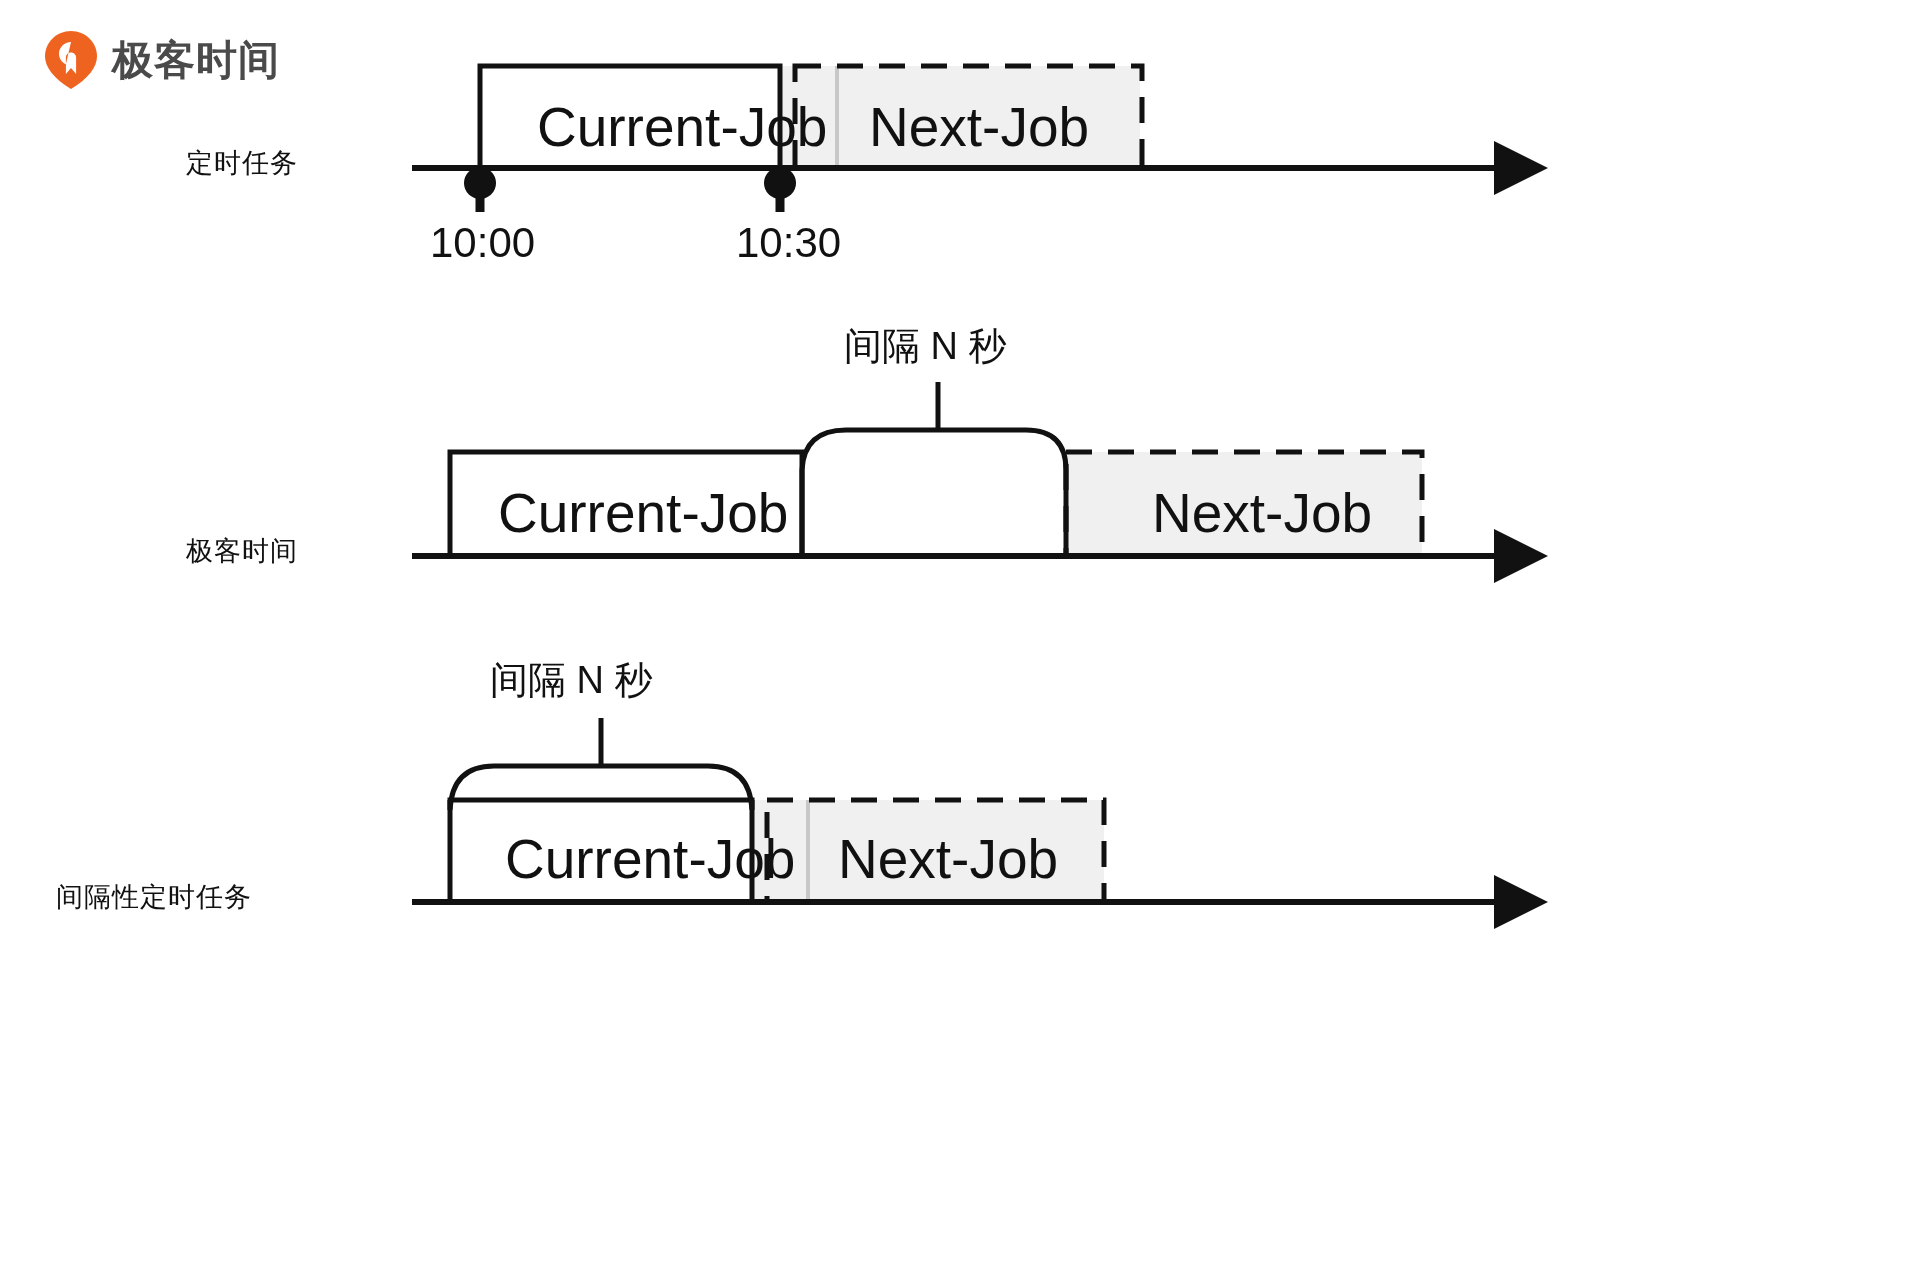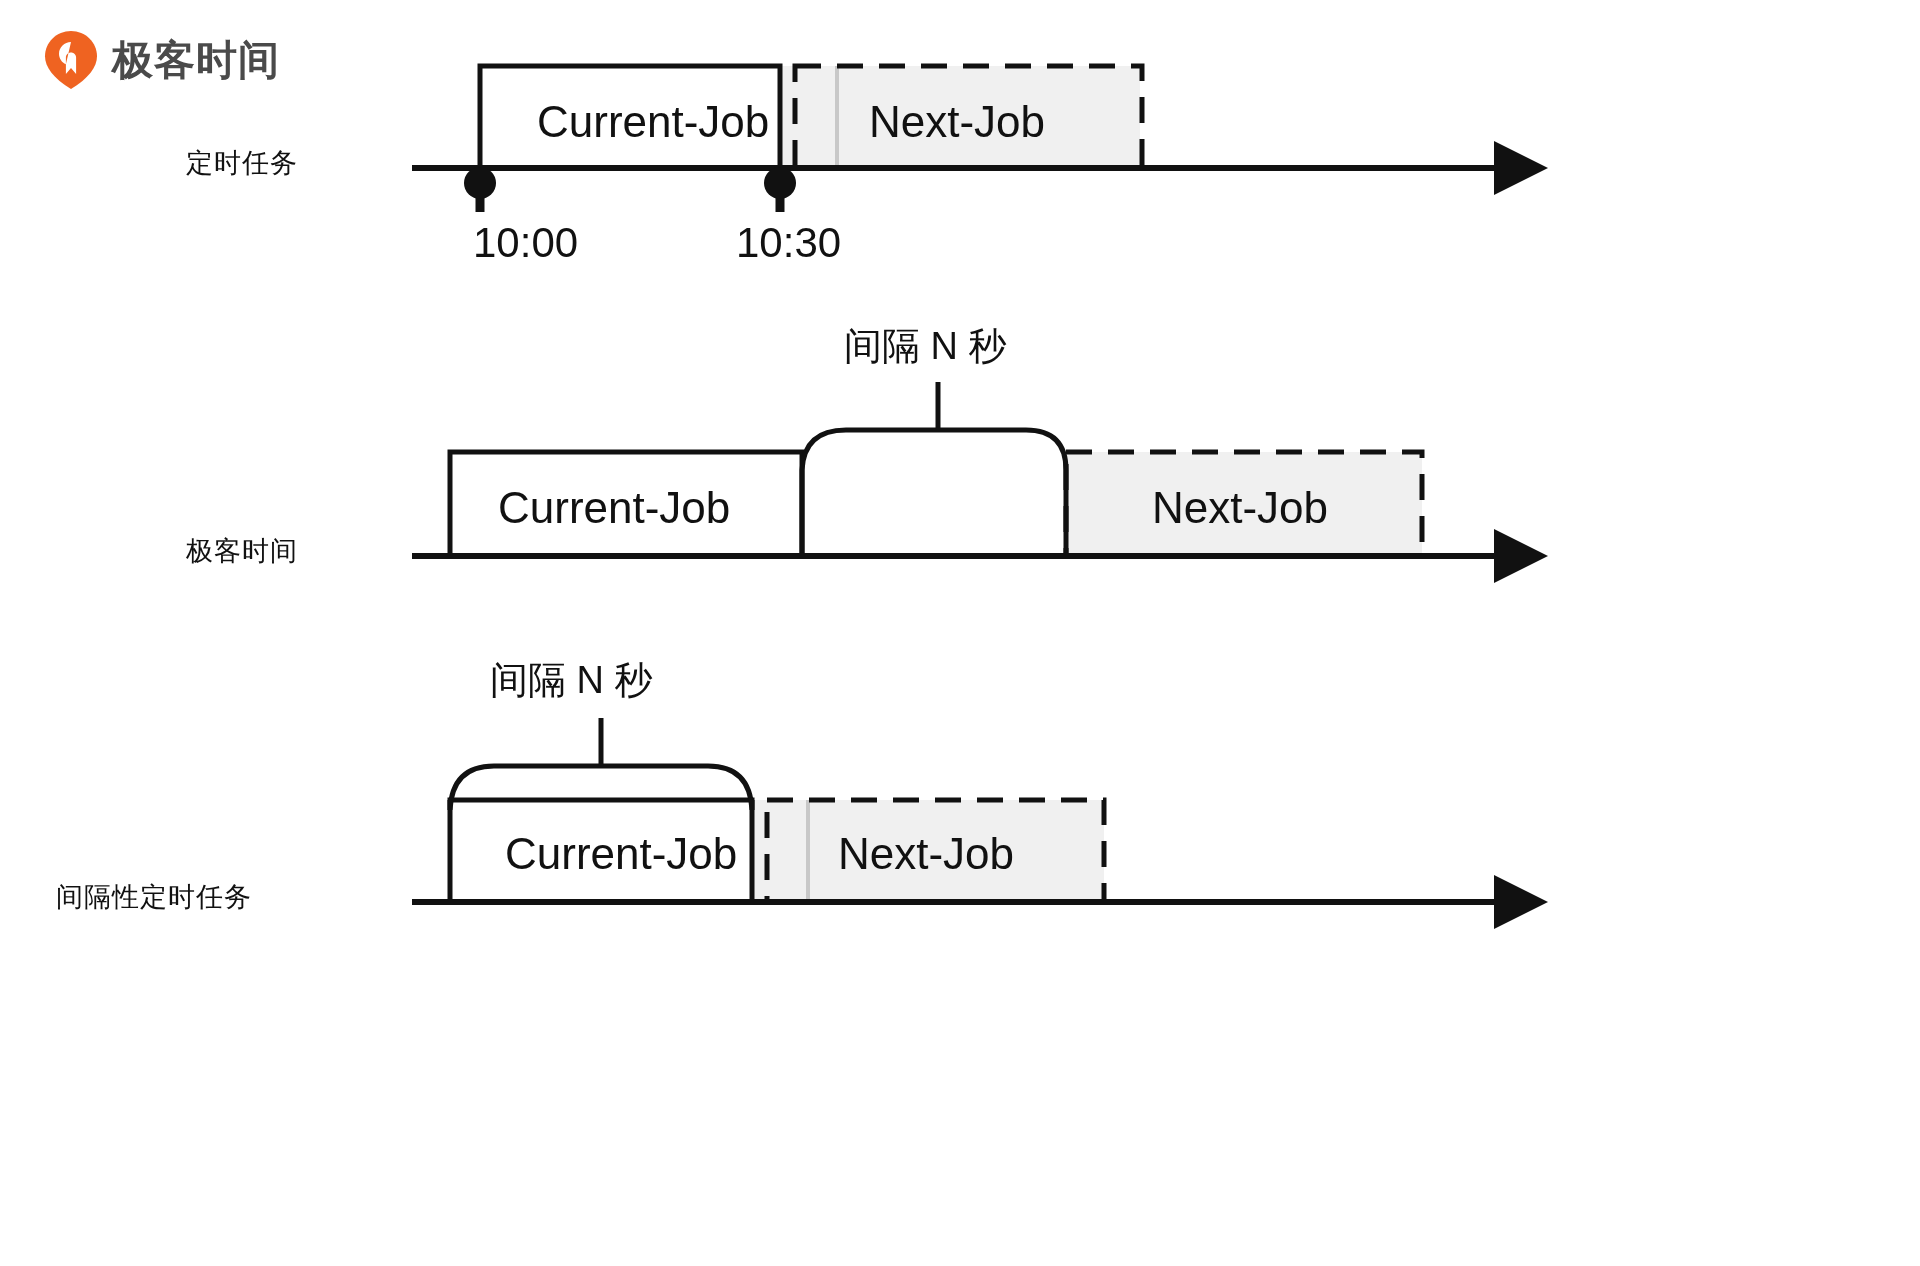--- a/index.html
+++ b/index.html
@@ -54,21 +54,21 @@
     font-weight: 400;
     color: #111111;
     white-space: nowrap;
     letter-spacing: 1px;
     line-height: 1;
   }
 
   
   .box-text {
     position: absolute;
-    font-size: 44px;
+    font-size: 55px;
     color: #111111;
     white-space: nowrap;
     line-height: 1;
     font-weight: 400;
   }
   .tick-text {
     position: absolute;
     font-size: 42px;
     color: #111111;
     white-space: nowrap;
@@ -154,21 +154,21 @@
   <div class="logo-text">极客时间</div>
 </div>
 
 <div class="row-label" style="left:186px; top:150px;">定时任务</div>
 <div class="row-label" style="left:186px; top:538px;">极客时间</div>
 <div class="row-label" style="left:56px; top:884px;">间隔性定时任务</div>
 
 <div class="box-text" style="left:537px; top:100px;">Current-Job</div>
 <div class="box-text" style="left:869px; top:100px;">Next-Job</div>
 
-<div class="tick-text" style="left:430px; top:222px;margin-left:43px;">10:00</div>
+<div class="tick-text" style="left:430px; top:222px;">10:00</div>
 <div class="tick-text" style="left:736px; top:222px;">10:30</div>
 
 <div class="brace-text" style="left:844px; top:327px;">间隔 N 秒</div>
 <div class="box-text" style="left:498px; top:486px;">Current-Job</div>
 <div class="box-text" style="left:1152px; top:486px;">Next-Job</div>
 
 <div class="brace-text" style="left:490px; top:661px;">间隔 N 秒</div>
 <div class="box-text" style="left:505px; top:832px;">Current-Job</div>
 <div class="box-text" style="left:838px; top:832px;">Next-Job</div>
 

